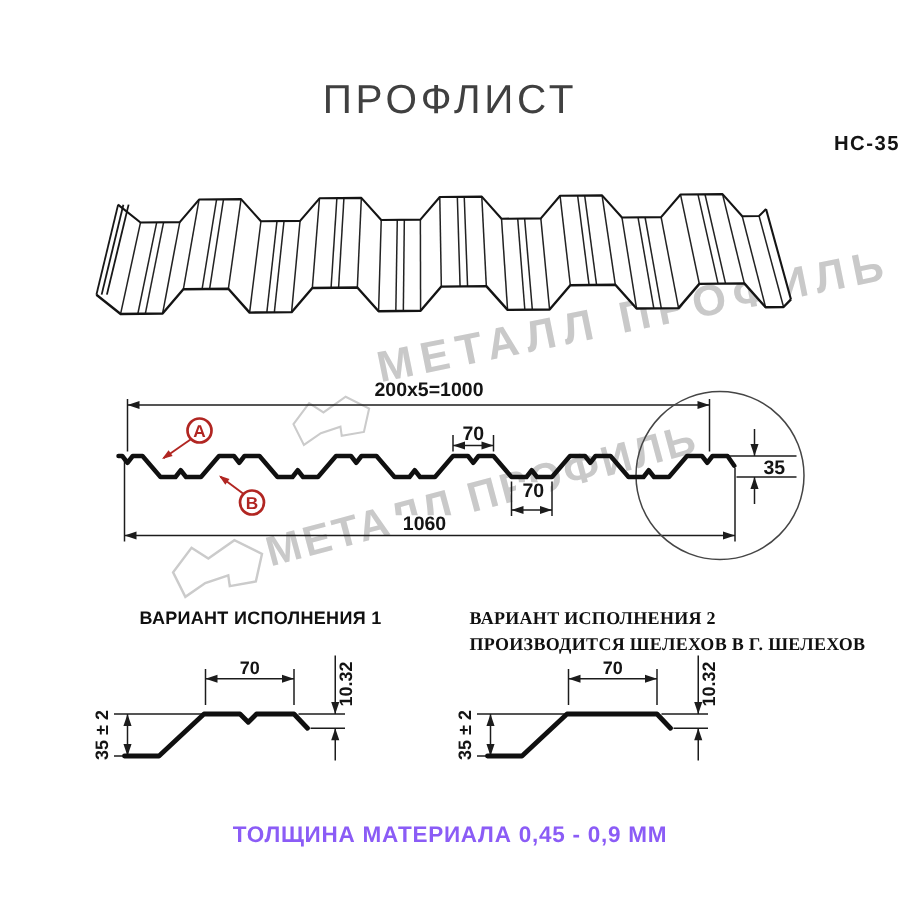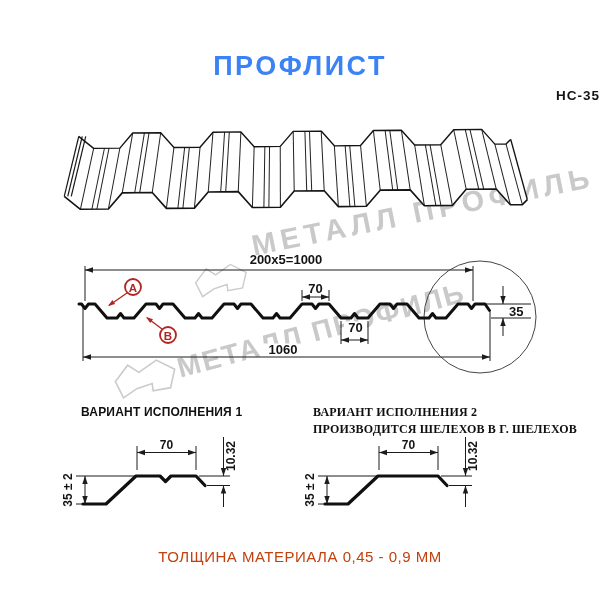--- a/index.html
+++ b/index.html
@@ -1,28 +1,28 @@
 <!DOCTYPE html>
 <html><head>
 <meta charset="utf-8">
 <style>
   html,body{margin:0;padding:0;background:#fff;}
   .canvas{position:relative;width:600px;height:600px;background:#fff;overflow:hidden;
           font-family:"Liberation Sans",sans-serif;color:#111;}
   
   .title{position:absolute;left:0;top:51px;width:600px;text-align:center;
-         font-size:27px;font-weight:700;letter-spacing:2.5px;color:#3b82f6;z-index:3;}
+         font-size:27px;font-weight:400;letter-spacing:2.5px;color:#404040;z-index:3;}
   .subtitle{position:absolute;left:0;top:88px;width:600px;text-align:right;
             font-size:13.5px;font-weight:700;letter-spacing:1px;color:#141414;z-index:3;}
   .variant-title{position:absolute;font-size:12px;font-weight:700;letter-spacing:.2px;
                  color:#101010;line-height:17px;z-index:3;}
-  #vt1{left:62px;top:404px;padding-left:19px;}
+  #vt1{left:74px;top:404px;padding-left:19px;}
   #vt2{left:313px;top:404px;font-family:Liberation Serif, serif;}
   .footer{position:absolute;left:0;top:548px;width:600px;text-align:center;
-          font-size:15px;font-weight:400;letter-spacing:.5px;color:#c2410c;z-index:3;}
+          font-size:15px;font-weight:700;letter-spacing:.5px;color:#8b5cf6;z-index:3;}
   
   .wm{position:absolute;z-index:0;color:#c9c9c9;font-weight:700;white-space:nowrap;}
   #wm1{left:252px;top:230px;font-size:29px;letter-spacing:5px;
        transform:rotate(-11.5deg);transform-origin:0 50%;}
   #wm2{left:178px;top:353px;font-size:28px;letter-spacing:2px;
        transform:rotate(-15deg);transform-origin:0 50%;}
   .wm-logo{position:absolute;z-index:0;}
   #logo1{left:191px;top:261px;}
   #logo2{left:110px;top:356px;}
   

